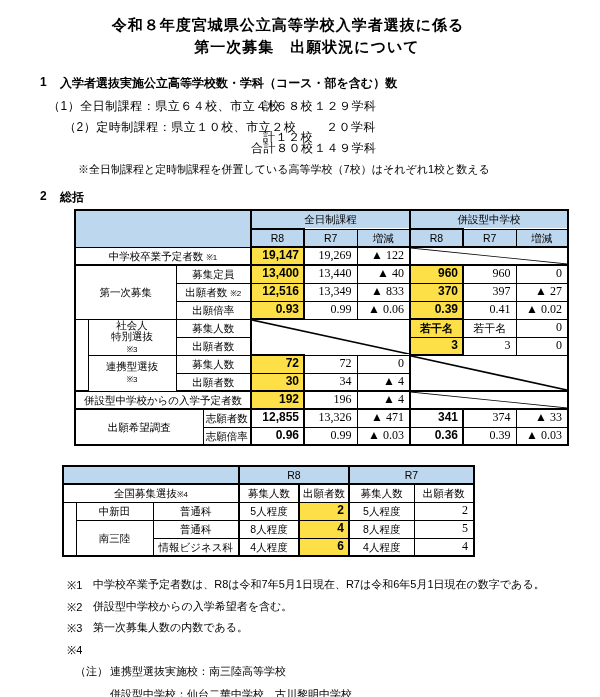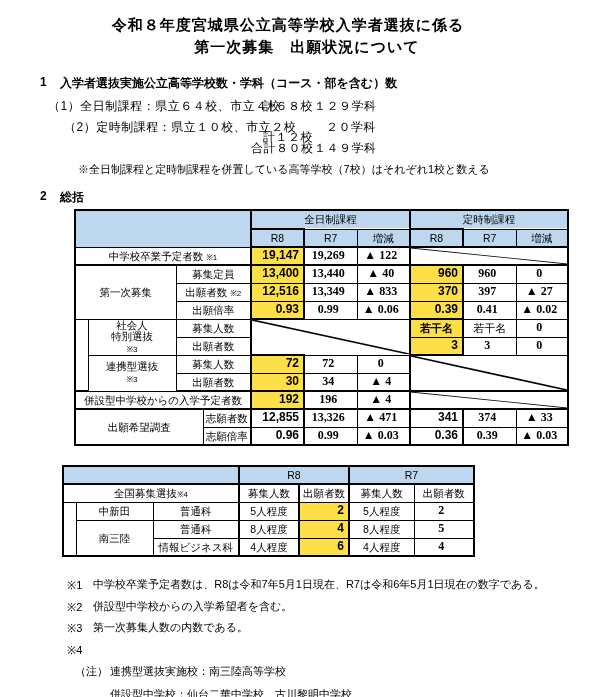--- a/index.html
+++ b/index.html
@@ -14,21 +14,21 @@
   table { border-collapse:collapse; table-layout:fixed; border:2px solid #000; }
   td { border:1px solid #000; padding:0; font-size:10.5px; text-align:center; vertical-align:middle; overflow:hidden; line-height:1.15; }
   .t1 { position:absolute; left:74px; top:209px; }
   .t2t { position:absolute; left:62px; top:465px; }
   .t1 tr { height:18px; } .t1 tr.hr1 { height:19px; }
   .t2t tr { height:18px; }
   .blue { background:#bdd7ee; }
   .g { background:#fde047; }
   .num { font-family:"Liberation Sans", sans-serif; font-weight:700; font-size:12px; text-align:right; padding-right:4px; }
   .numc { font-family:"Liberation Sans", sans-serif; font-weight:700; font-size:11px; text-align:center; }
-  .ser { font-family:"Liberation Serif", serif; font-size:12px; font-weight:700; text-align:center; padding-right:5px; }
+  .ser { font-family:"Liberation Serif", serif; font-size:12px; font-weight:400; text-align:right; padding-right:5px; }
   .serc { font-family:"Liberation Serif", serif; font-size:11px; font-weight:400; text-align:center; }
   .thL { border-left:2px solid #000; }
   .thR { border-right:2px solid #000; }
   .thT { border-top:2px solid #000; }
   .thB { border-bottom:2px solid #000; }
   .sn { font-size:8px; }
   .lab2 { font-size:10.5px; line-height:1.1; }
   .diag { position:relative; }
   .diag svg { position:absolute; left:0; top:0; width:100%; height:100%; display:block; }
   .note-line { font-size:11px; }
@@ -69,21 +69,21 @@
       <col style="width:53px">
       <col style="width:53px">
     <col style="width:53px">
       <col style="width:53px">
       <col style="width:52px">
   </colgroup>
   <tbody>
       <tr class="hr1">
     <td class="blue thR" colspan="4" rowspan="2"></td>
     <td class="blue thR" colspan="3">全日制課程</td>
-    <td class="blue" colspan="3">定時制課程</td>
+    <td class="blue" colspan="3">併設型中学校</td>
   </tr>
   <tr>
     <td class="blue thL thR thT thB">R8</td>
     <td class="blue thB">R7</td>
     <td class="blue thR thB">増減</td>
     <td class="blue thL thR thT thB">R8</td>
     <td class="blue thB">R7</td>
     <td class="blue thB">増減</td>
   </tr>
   <tr>

